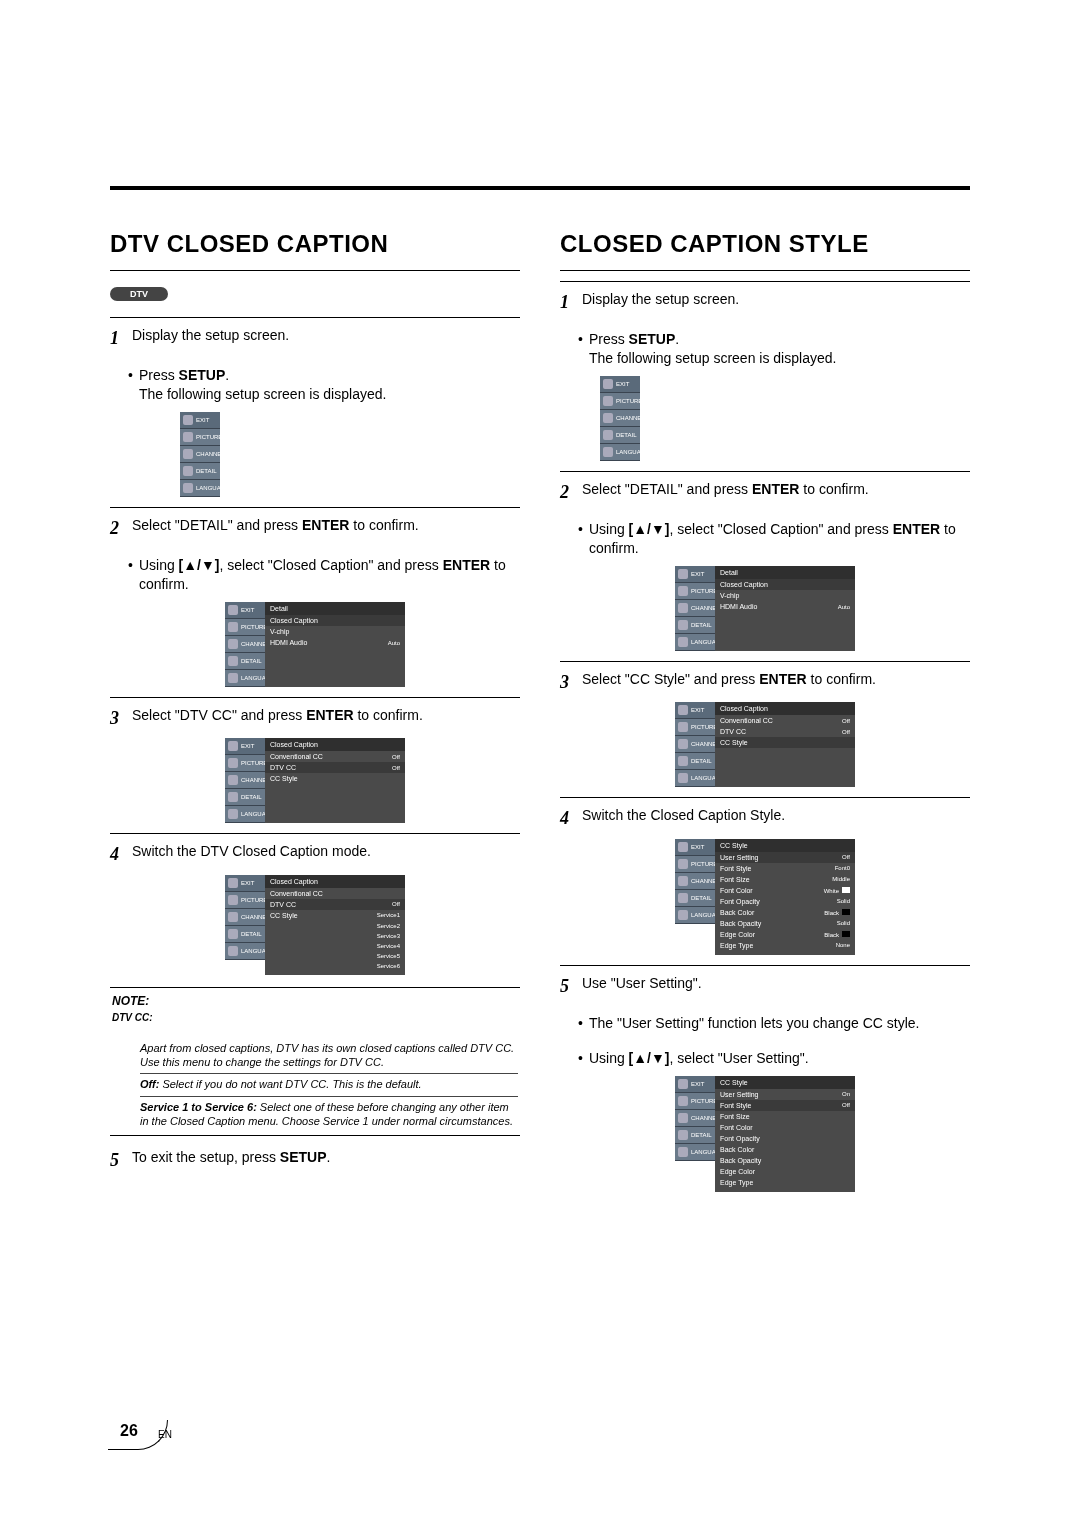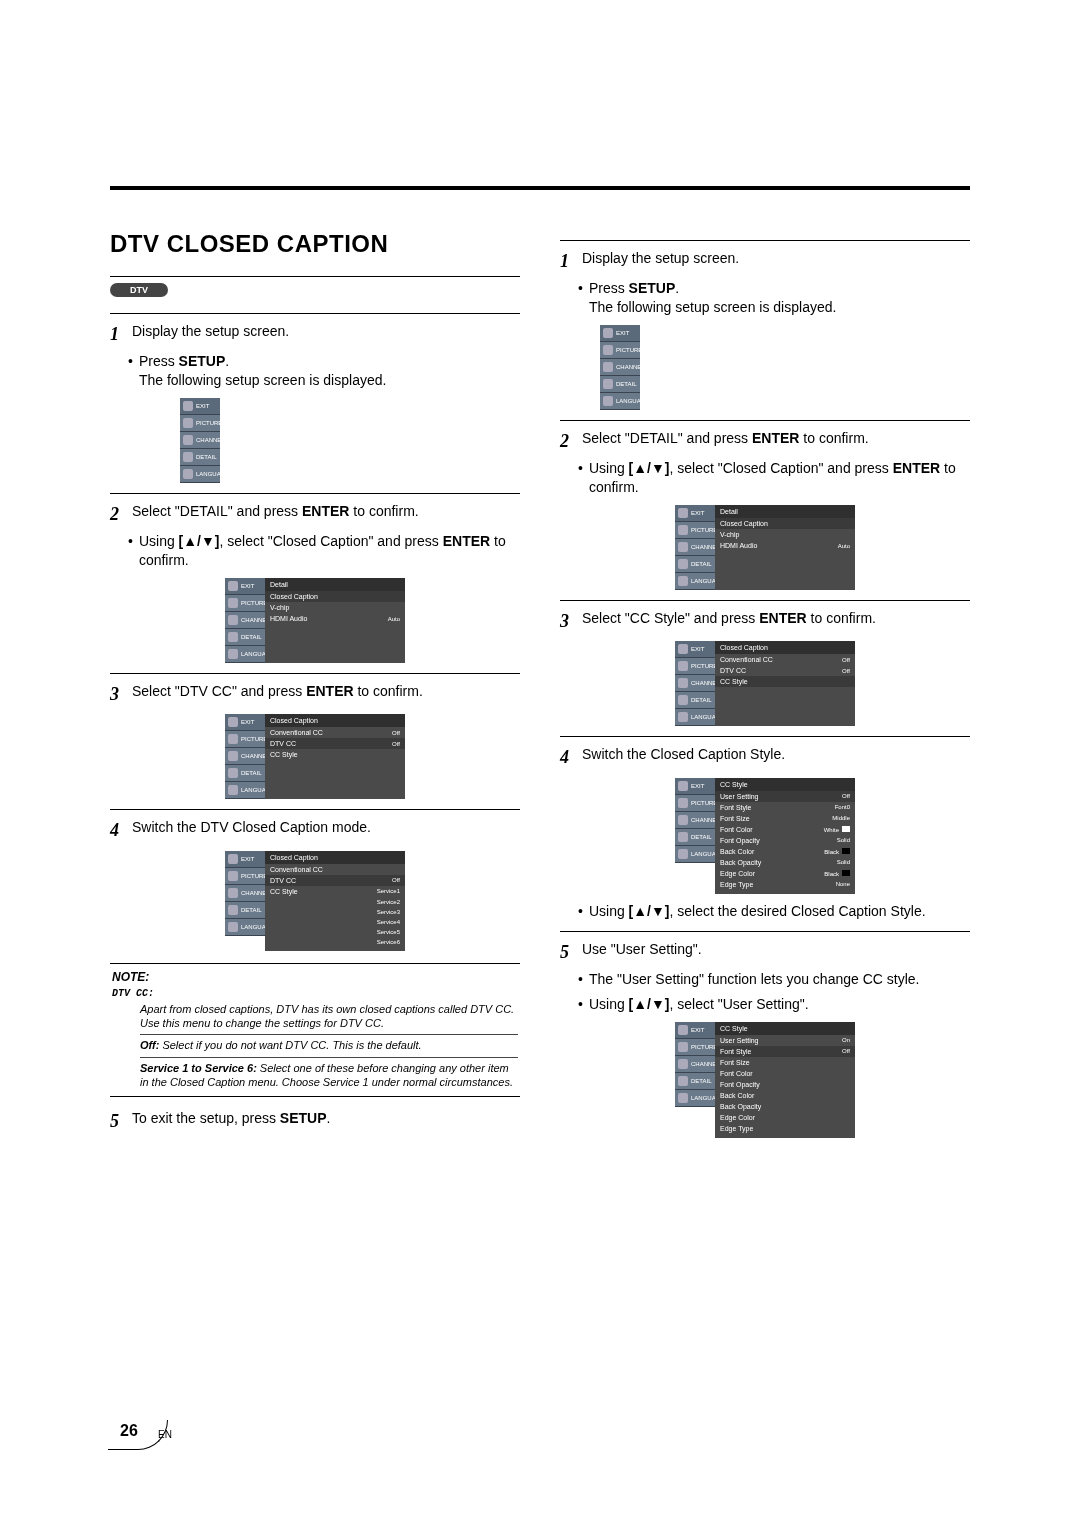--- a/index.html
+++ b/index.html
@@ -27,21 +27,22 @@
     gap: 40px;
     margin-top: 40px;
   }
   .col { flex: 1; min-width: 0; }
   .section-title {
     font-family: "Arial Narrow", Arial, sans-serif;
     font-size: 24px;
     font-weight: 700;
     letter-spacing: 0.5px;
     border-bottom: 1.5px solid #000;
-    padding-bottom: 18px;
+    padding-bottom: 12px;
+    margin-bottom: 10px;
   }
   .dtv-badge {
     display: inline-block;
     background: #444;
     color: #fff;
     font-size: 9px;
     font-weight: bold;
     padding: 2px 20px;
     border-radius: 8px;
     margin-top: 6px;
@@ -65,42 +66,41 @@
     font-size: 18px;
     min-width: 16px;
   }
   .step-body { flex: 1; }
   .bullet {
     display: flex;
     gap: 6px;
     font-size: 14px;
     line-height: 1.35;
     margin-left: 18px;
-    margin-top: 6px;
+    margin-top: 16px;
   }
   .bullet::before { content: "•"; }
   .note-box {
     border-top: 1px solid #000;
     border-bottom: 1px solid #000;
     margin: 12px 0;
     padding: 6px 2px;
     font-size: 11px;
   }
   .note-title {
     font-style: italic;
     font-weight: bold;
     margin-bottom: 4px;
     font-size: 12px;
   }
   .note-sub {
     font-style: italic;
     font-weight: bold;
     font-size: 10px;
-    margin-bottom: 4px;
-    font-family: Liberation Mono, monospace;
+    margin-bottom: 19px;
   }
   .note-body { font-style: italic; line-height: 1.25; margin-left: 28px; }
   .note-body .sep { display:block; border-top:1px solid #444; margin:4px 0; }
 
   
   .osd {
     margin: 8px auto;
     width: 180px;
     display: flex;
     font-size: 7px;
@@ -404,20 +404,21 @@
 
       <div class="step">
         <span class="step-num">5</span>
         <div class="step-body">
           <span>To exit the setup, press </span><b>SETUP</b><span>.</span>
         </div>
       </div>
     </div>
 
     <div class="col">
+      <div class="section-title">CLOSED CAPTION STYLE</div>
 
       <hr class="step-sep">
       <div class="step">
         <span class="step-num">1</span>
         <div class="step-body"><span>Display the setup screen.</span></div>
       </div>
       <div class="bullet">
         <span>
           <span>Press </span><b>SETUP</b>.<br>
           <span>The following setup screen is displayed.</span>
@@ -605,23 +606,20 @@
           <div class="osd-row">
               <span>Edge Color</span>
               <span class="val"><span>Black</span><span class="osd-swatch black"></span></span>
             </div>
           <div class="osd-row">
               <span>Edge Type</span>
               <span class="val">None</span>
             </div>
         </div>
       </div>
-      <div class="bullet">
-        <span><span>Using </span><b>[▲/▼]</b><span>, select the desired Closed Caption Style.</span></span>
-      </div>
 
       <hr class="step-sep">
       <div class="step">
         <span class="step-num">5</span>
         <div class="step-body"><span>Use "User Setting".</span></div>
       </div>
       <div class="bullet">
           <span>The "User Setting" function lets you change CC style.</span>
         </div>
       <div class="bullet">

